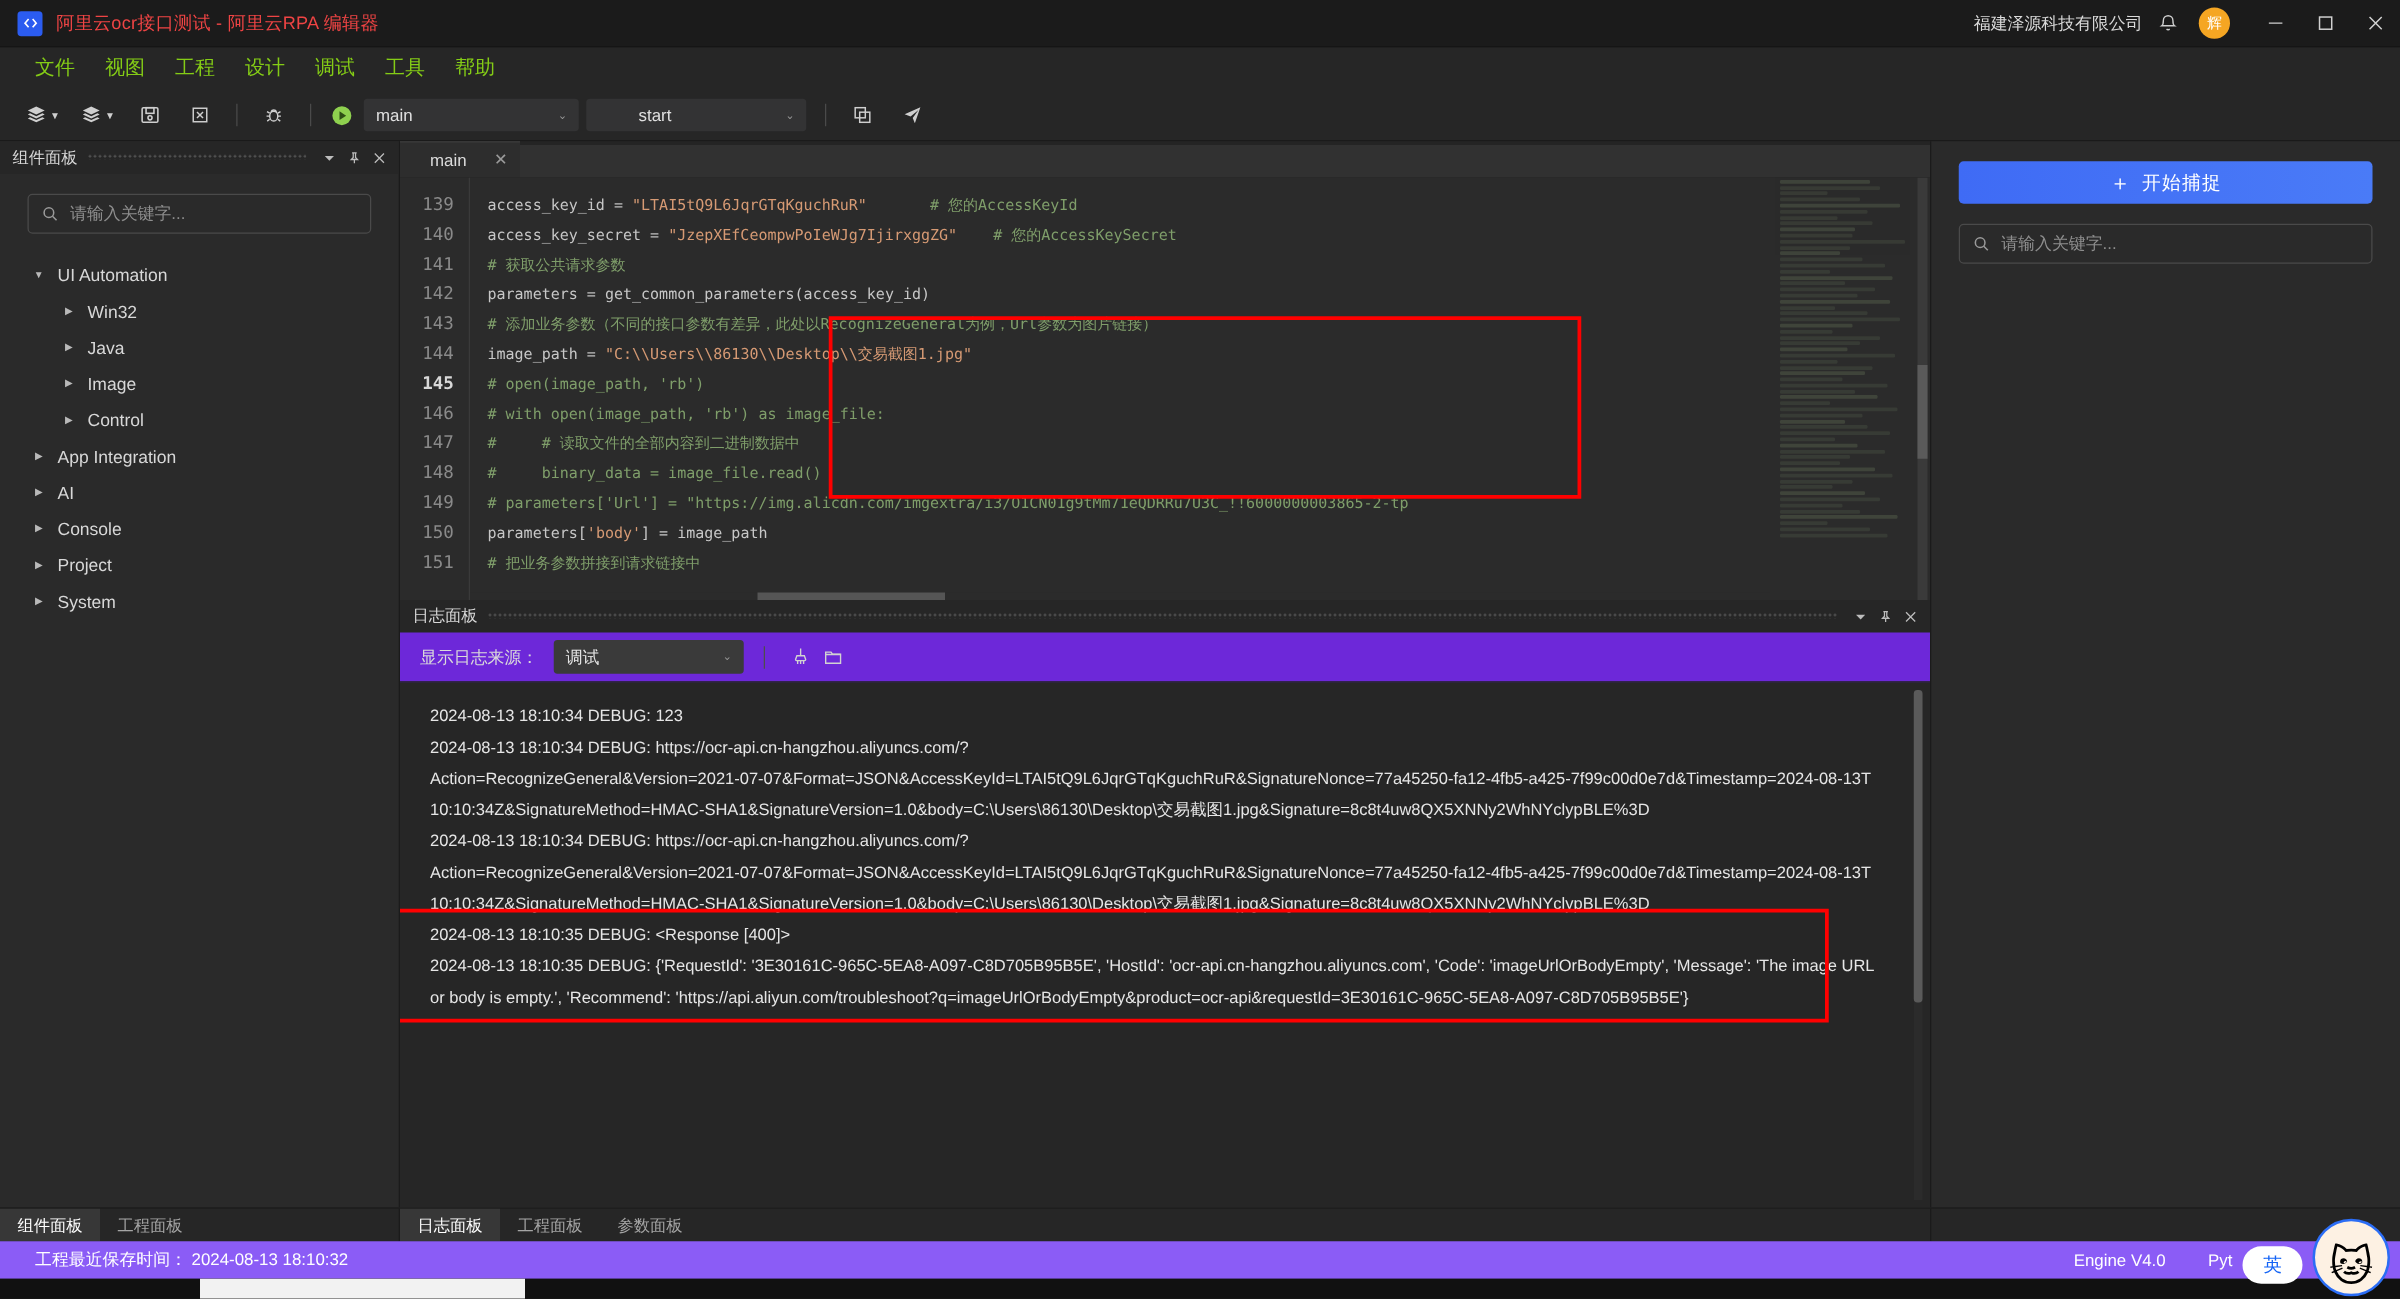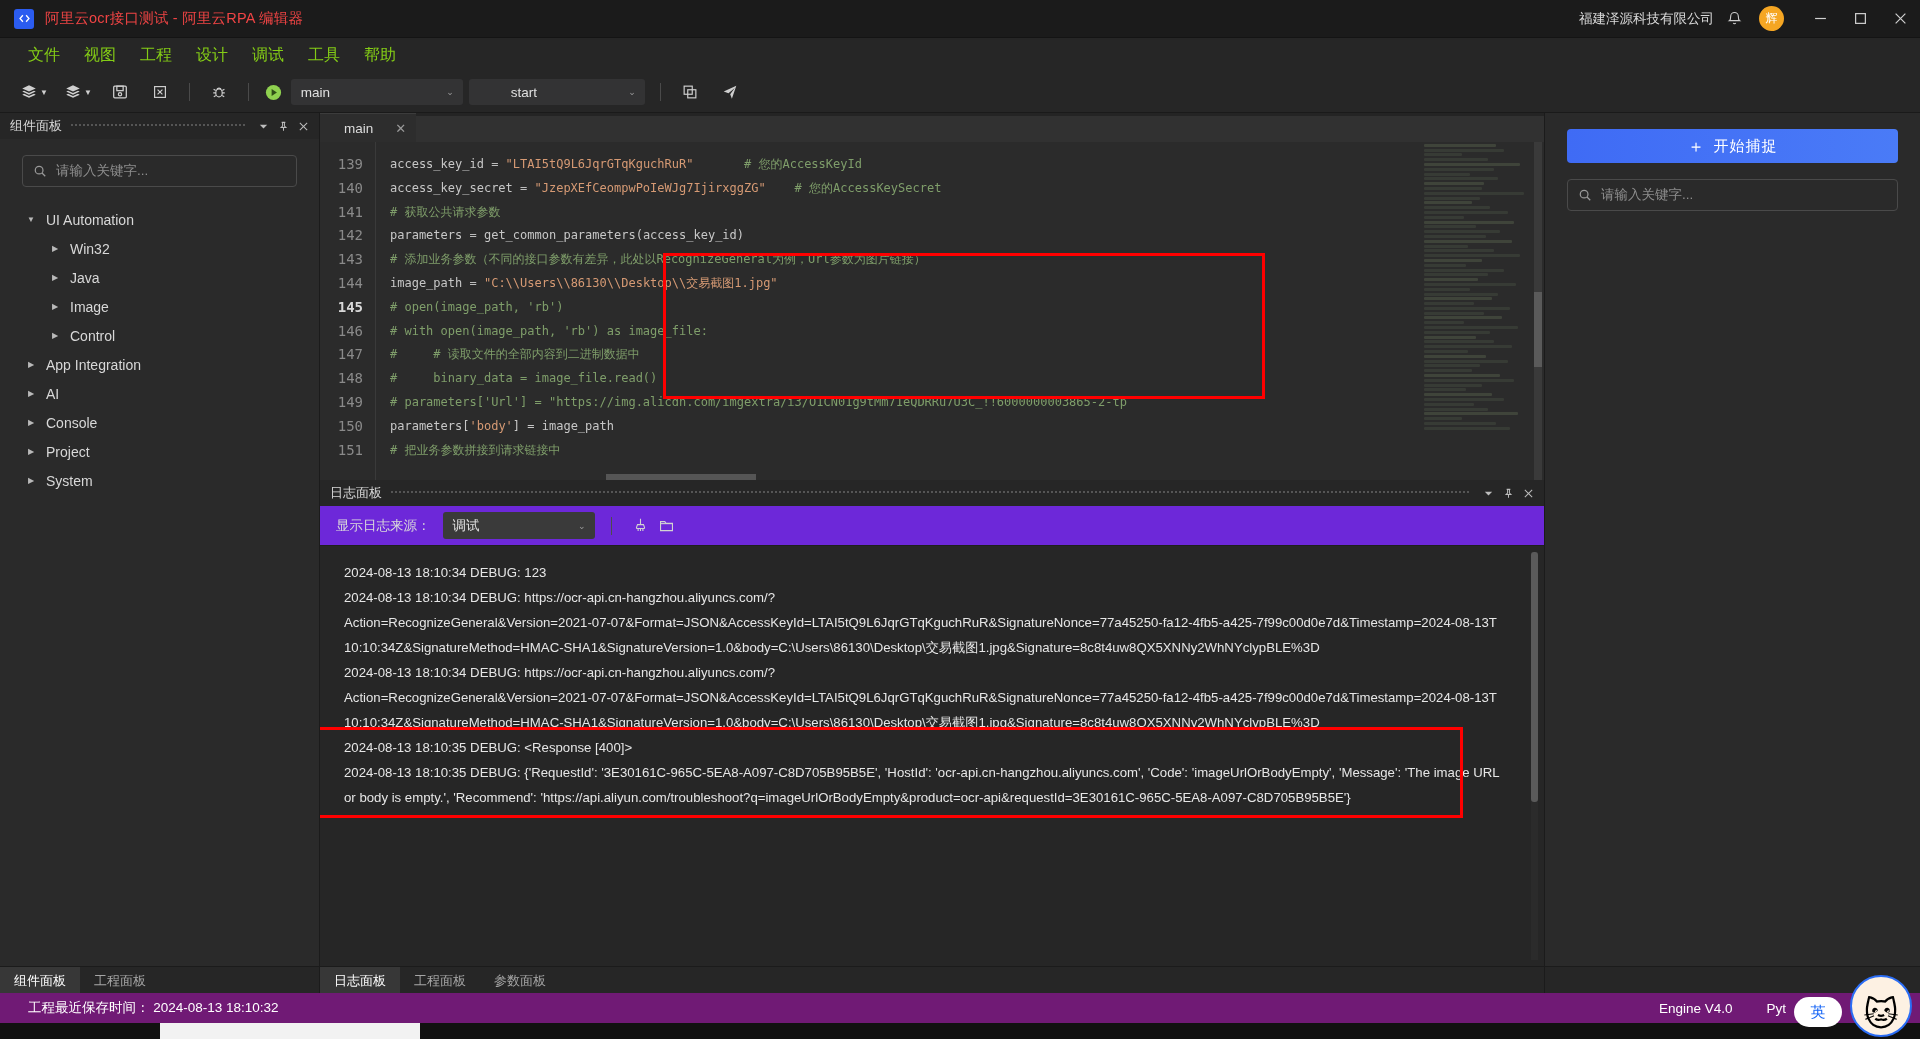--- a/index.html
+++ b/index.html
@@ -195,21 +195,21 @@
   
   .bottom-tabs { height: 27px; background: #262626; display: flex; flex: none; border-top: 1px solid #1b1b1b;}
   .btab { padding: 0 14px; line-height: 27px; font-size: 13px; color: #a5a5a5; }
   .btab.active { background: #373737; color: #ffffff; }
   .bt-left { width: 320px; display: flex; flex:none; background:#262626; border-right: 1px solid #1b1b1b;}
   .bt-center { flex: 1; display: flex; background:#262626; min-width:0;}
   .bt-right { width: 376px; background:#262626; flex:none; border-left: 1px solid #1b1b1b;}
 
   
   .statusbar {
-    height: 30px; background: #701a75; display: flex; align-items: center;
+    height: 30px; background: #8b5cf6; display: flex; align-items: center;
     color: #fff; font-size: 13.5px; padding: 0 14px; flex: none;
   }
   .statusbar .sb-left { margin-left: 14px; }
   .statusbar .sb-spacer { flex: 1; }
   .statusbar .sb-item { margin-left: 34px; }
 
   
   .taskbar { height: 16px; background: #111; flex:none; position: relative; }
   .taskbar .tb-sel { position:absolute; left: 160px; top:0; width: 260px; height: 16px; background:#f2f2f2;}
 

